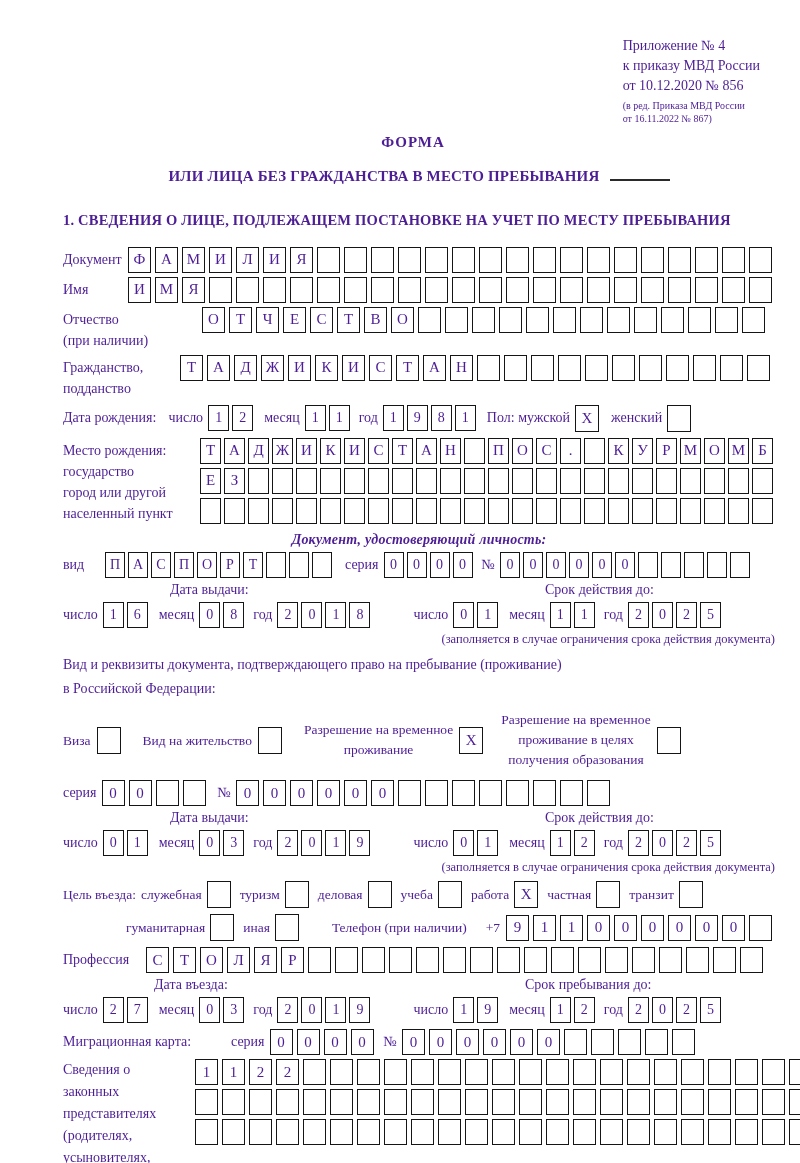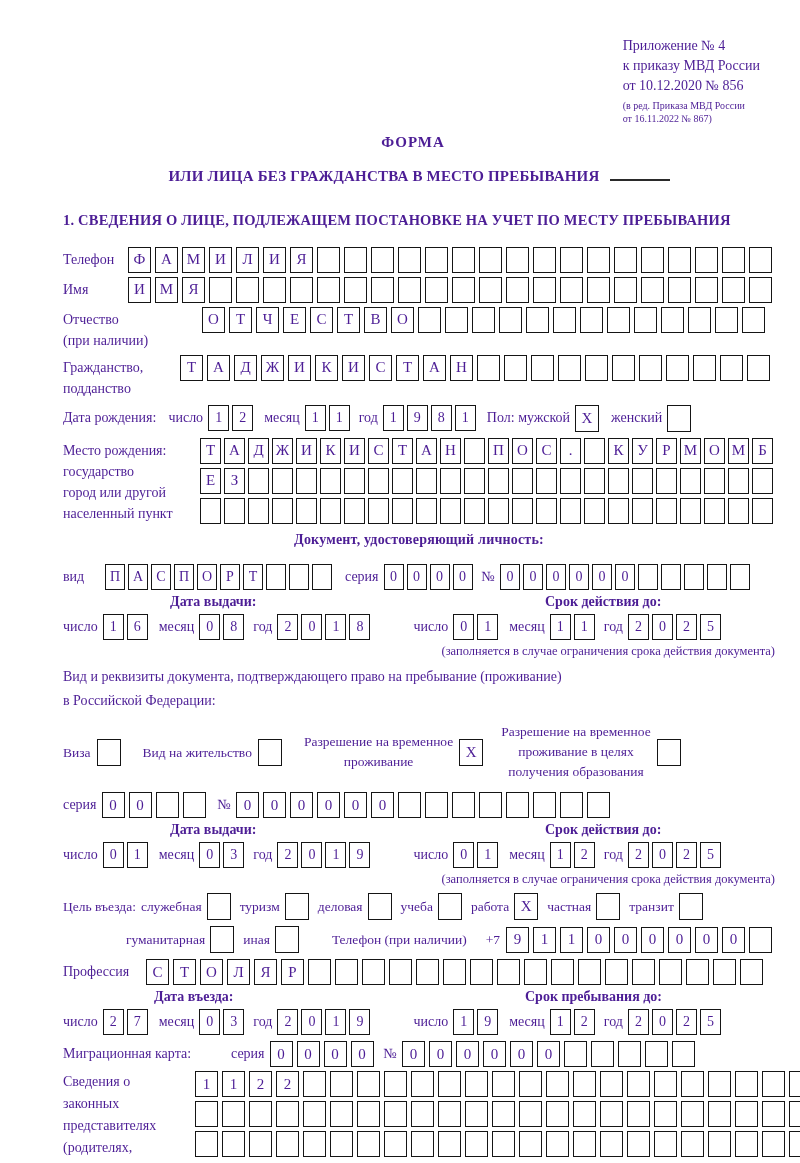--- a/index.html
+++ b/index.html
@@ -37,21 +37,21 @@
   .tight .box{width:20px;margin-right:3px;font-size:14px;}
   .daterow .box{width:21px;margin-right:3px;font-size:14px;}
   .cb{
     box-sizing:border-box;flex:none;
     width:24px;height:27px;border:1.6px solid #151515;
     display:inline-flex;align-items:center;justify-content:center;font-size:15px;background:#fff;
   }
   .stack{display:flex;flex-direction:column;}
   .stack .grid{margin-bottom:4px;}
   
-  .dhead{position:relative;height:20px;font-weight:bold;}
+  .dhead{position:relative;height:20px;}
   .dhead .dh{position:absolute;top:0;white-space:nowrap;}
   .dlbl{flex:none;line-height:26px;margin-right:5px;white-space:nowrap;}
   .mlA{margin-left:8px;} .mlB{margin-left:6px;}
   .rgap{width:40px;flex:none;}
   .note-r{text-align:right;font-size:12.5px;margin:1px 0 5px 0;}
   .intro{line-height:1.75;margin-top:6px;}
   
   .optrow{display:flex;align-items:center;margin-top:8px;margin-bottom:10px;font-size:13.5px;}
   .optrow .olbl{line-height:27px;margin-right:6px;white-space:nowrap;}
   .optrow .olines{text-align:center;line-height:1.5;margin-right:6px;}
@@ -60,21 +60,21 @@
   
   .purrow{display:flex;align-items:center;margin-bottom:6px;font-size:13.5px;white-space:nowrap;}
   .purrow .plbl{margin-right:5px;}
   .purrow .cb{margin-right:9px;}
   .phone-pre{line-height:27px;margin:0 6px 0 14px;}
   
   .reps{display:flex;align-items:flex-start;margin-top:4px;}
   .reps-lbl{flex:none;width:132px;line-height:22px;}
   .bold{font-weight:bold;}
   .center{text-align:center;}
-  .doc-head{margin-top:4px;margin-bottom:16px;letter-spacing:.2px;}
+  .doc-head{margin-top:4px;margin-bottom:4px;letter-spacing:.2px;font-style:italic;}
 </style>
 </head>
 <body>
 
 <div class="page">
 
   <div class="hdr-row">
     <div class="hdr-block">
       <div>Приложение № 4<br>к приказу МВД России<br>от 10.12.2020 № 856</div>
       <div class="hdr-sub">(в ред. Приказа МВД России<br>от 16.11.2022 № 867)</div>
@@ -82,21 +82,21 @@
   </div>
   <div class="forma">ФОРМА</div>
 
   <div class="title">
     <div><span>ИЛИ ЛИЦА БЕЗ ГРАЖДАНСТВА В МЕСТО ПРЕБЫВАНИЯ</span><span class="tline"></span></div>
   </div>
 
   <div class="sec">1. СВЕДЕНИЯ О ЛИЦЕ, ПОДЛЕЖАЩЕМ ПОСТАНОВКЕ НА УЧЕТ ПО МЕСТУ ПРЕБЫВАНИЯ</div>
 
   <div class="frow" style="margin-top:18px;">
-    <span class="lbl" style="width:65px;">Телефон</span>
+    <span class="lbl" style="width:65px;">Документ</span>
     <span class="grid">
         <span class="box">Ф</span>
         <span class="box">А</span>
         <span class="box">М</span>
         <span class="box">И</span>
         <span class="box">Л</span>
         <span class="box">И</span>
         <span class="box">Я</span>
         <span class="box"></span>
         <span class="box"></span>

